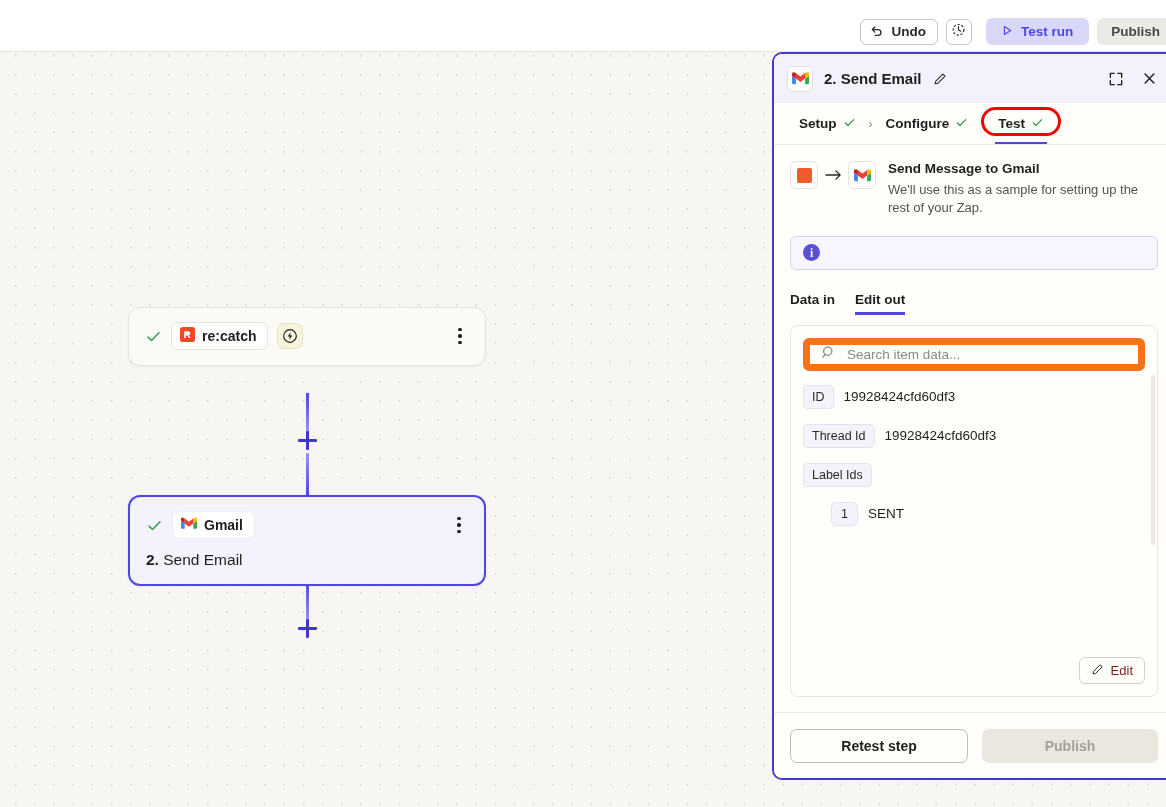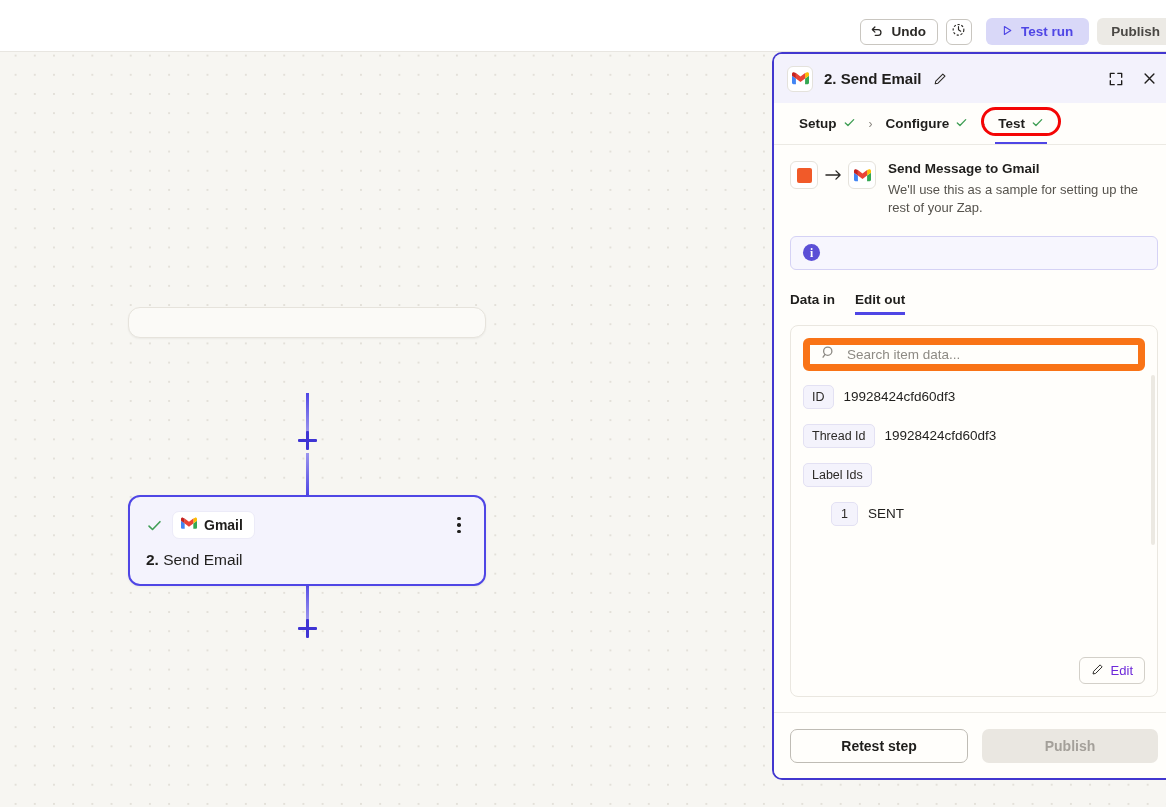--- a/index.html
+++ b/index.html
@@ -246,21 +246,21 @@
   .scroll-rail {
     position: absolute; right: 2px; top: 4px; width: 4px; height: 170px;
     background: #ece9e2; border-radius: 2px;
   }
 
   .edit-bar { flex: none; display: flex; justify-content: flex-end; padding: 6px 12px 12px 12px; }
   .btn-edit {
     display: inline-flex; align-items: center; gap: 7px;
     height: 27px; padding: 0 11px;
     border: 1px solid #d3d0c9; border-radius: 6px; background: #fffefb;
-    font-size: 13px; color: #6d28d9; font-weight: 400; cursor: pointer;
+    font-size: 13px; color: #7f1d1d; font-weight: 400; cursor: pointer;
   }
 
   .panel-foot {
     flex: none; height: 66px;
     border-top: 1px solid #eceae4;
     display: flex; align-items: center; gap: 14px; padding: 0 16px;
     background: #fffefb;
   }
   .btn-retest {
     flex: 1; height: 34px;
@@ -312,20 +312,47 @@
 
 <div class="canvas">
 
   <div class="conn conn-a"></div>
   <div class="plus-btn plus-1"></div>
   <div class="conn conn-b"></div>
   <div class="conn conn-c"></div>
   <div class="plus-btn plus-2"></div>
 
   <div class="node node-1">
+    <div class="node-row">
+      <span class="check-green">
+        <svg width="17" height="17" viewBox="0 0 18 18" fill="none">
+          <path d="M3.2 9.6l3.7 3.6L14.8 5" stroke="#3f9e55" stroke-width="1.7" stroke-linecap="round" stroke-linejoin="round"></path>
+        </svg>
+      </span>
+      <span class="app-chip">
+        <span>
+          <svg width="15" height="15" viewBox="0 0 16 16">
+            <rect width="16" height="16" rx="3" fill="#ef4923"></rect>
+            <path d="M4.4 11.6V4.4h4.1c1.5 0 2.5.9 2.5 2.2 0 1-.6 1.8-1.6 2.1l1.9 2.9H9.5L7.9 9H6.2v2.6z" fill="#fff"></path>
+          </svg>
+        </span>
+        <span>re:catch</span>
+      </span>
+      <span class="bolt-badge">
+        <svg width="16" height="16" viewBox="0 0 18 18" fill="none">
+          <circle cx="9" cy="9" r="7.1" stroke="#1f1e1c" stroke-width="1.3"></circle>
+          <path d="M9.6 4.8L6.4 9.5h2.3l-.5 3.7 3.3-4.8H9.2z" fill="#1f1e1c"></path>
+        </svg>
+      </span>
+      <span class="kebab">
+          <i></i>
+          <i></i>
+          <i></i>
+        </span>
+    </div>
   </div>
 
   <div class="node node-2">
     <div class="node-row">
       <span class="check-green">
         <svg width="17" height="17" viewBox="0 0 18 18" fill="none">
           <path d="M3.2 9.6l3.7 3.6L14.8 5" stroke="#3f9e55" stroke-width="1.7" stroke-linecap="round" stroke-linejoin="round"></path>
         </svg>
       </span>
       <span class="app-chip">

